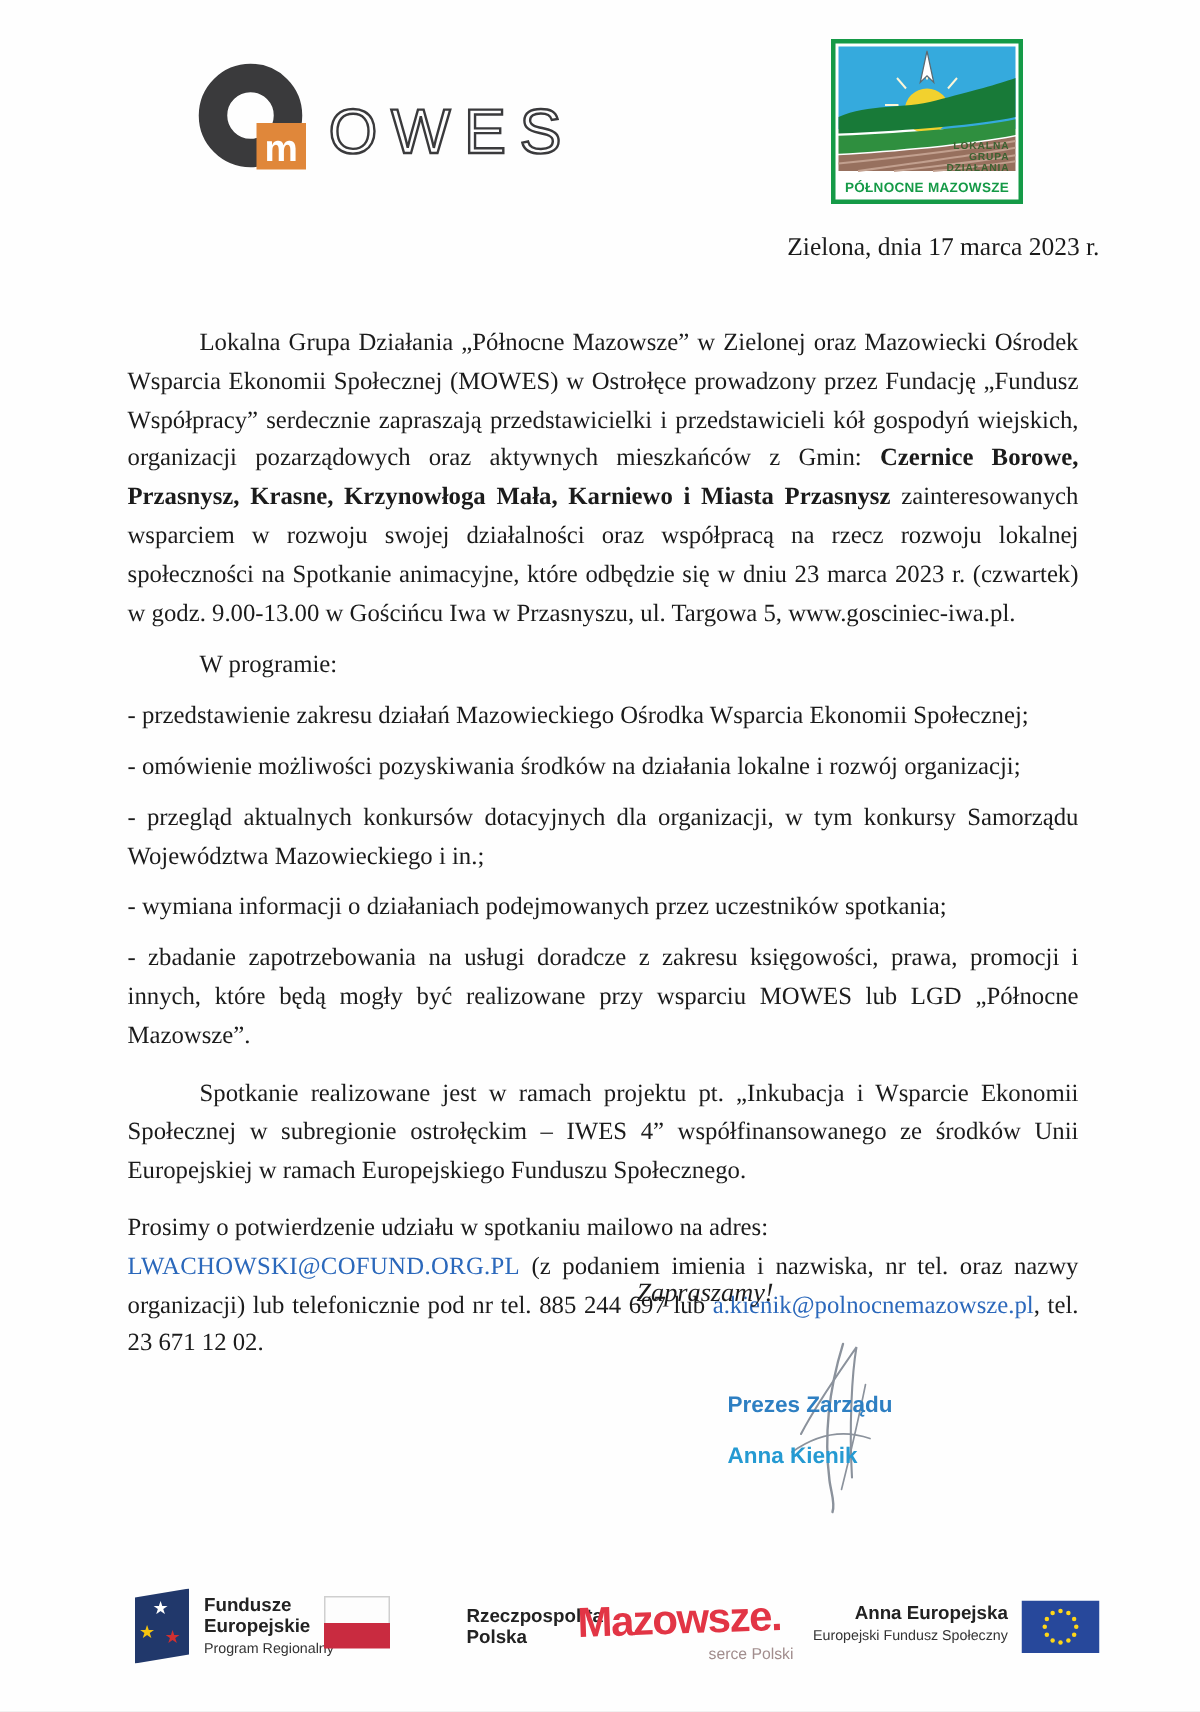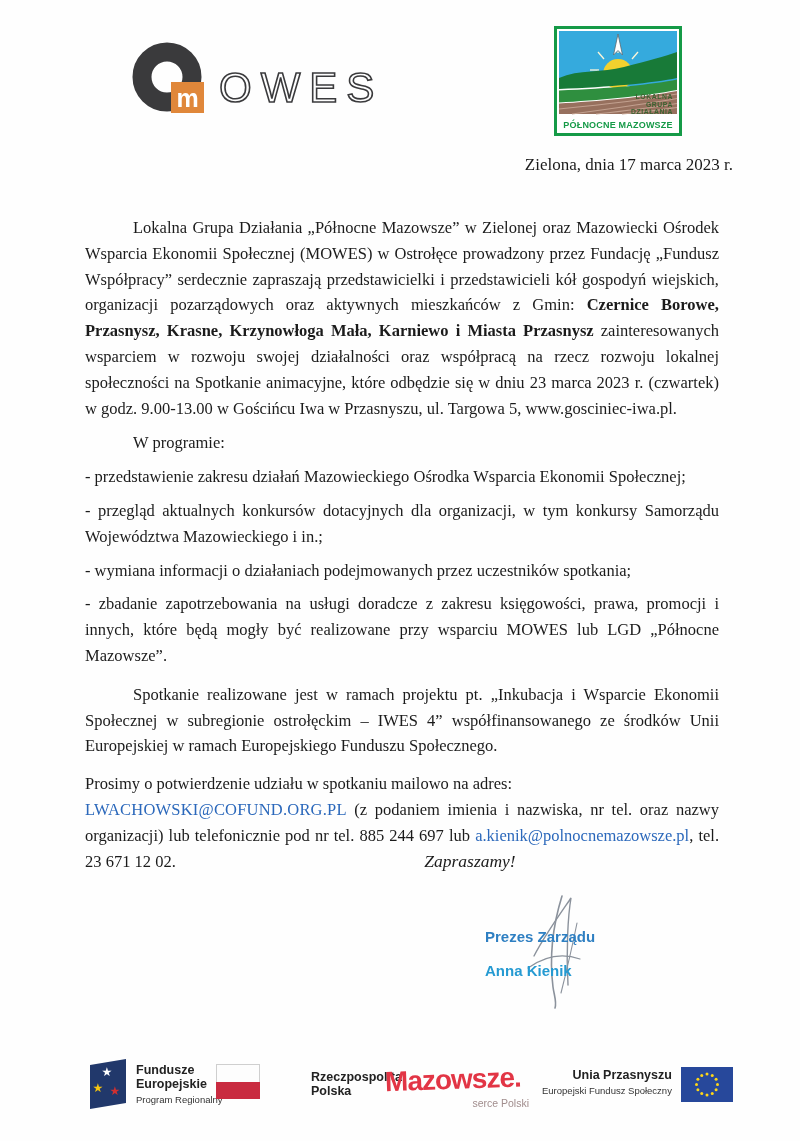--- a/index.html
+++ b/index.html
@@ -100,20 +100,21 @@
 
   <div class="date-line">Zielona, dnia 17 marca 2023 r.</div>
 
   <div class="body-col">
 
     <p class="p1 indent"><span>Lokalna Grupa Działania „Północne Mazowsze” w Zielonej  oraz Mazowiecki Ośrodek Wsparcia Ekonomii Społecznej (MOWES) w Ostrołęce prowadzony przez Fundację „Fundusz Współpracy” serdecznie zapraszają przedstawicielki i przedstawicieli kół gospodyń wiejskich, organizacji pozarządowych oraz aktywnych mieszkańców z Gmin: </span><b>Czernice Borowe, Przasnysz, Krasne, Krzynowłoga Mała, Karniewo i Miasta Przasnysz</b><span> zainteresowanych wsparciem w rozwoju swojej działalności oraz współpracą na rzecz rozwoju lokalnej społeczności na Spotkanie animacyjne, które odbędzie się w dniu 23 marca 2023 r. (czwartek) w godz. 9.00-13.00 w  Gościńcu Iwa w Przasnyszu, ul. Targowa 5, www.gosciniec-iwa.pl.</span></p>
 
     <p class="program-header indent">W programie:</p>
 
     <p class="bullet">- przedstawienie zakresu działań Mazowieckiego Ośrodka Wsparcia Ekonomii Społecznej;</p>
+    <p class="bullet">-  omówienie możliwości pozyskiwania środków na działania lokalne i rozwój organizacji;</p>
     <p class="bullet">- przegląd aktualnych konkursów dotacyjnych dla organizacji, w tym konkursy Samorządu Województwa Mazowieckiego i in.;</p>
     <p class="bullet">- wymiana informacji o działaniach podejmowanych przez uczestników spotkania;</p>
     <p class="bullet">- zbadanie zapotrzebowania na usługi doradcze z zakresu księgowości, prawa, promocji i innych, które będą mogły być realizowane przy wsparciu MOWES lub LGD „Północne Mazowsze”.</p>
 
     <p class="p3 indent">Spotkanie realizowane jest w ramach projektu pt. „Inkubacja i Wsparcie Ekonomii Społecznej w subregionie ostrołęckim – IWES 4” współfinansowanego ze środków Unii Europejskiej w ramach Europejskiego Funduszu Społecznego.</p>
 
     <p class="contact-intro">Prosimy o potwierdzenie udziału w spotkaniu mailowo na adres:</p>
     <p class="contact-details"><a class="link email-caps">LWACHOWSKI@COFUND.ORG.PL</a><span>  (z podaniem imienia i nazwiska, nr tel. oraz nazwy organizacji) lub telefonicznie pod nr tel. 885 244 697 lub </span><a class="link">a.kienik@polnocnemazowsze.pl</a><span>, tel. 23 671 12 02.</span></p>
   </div>
 
@@ -157,21 +158,21 @@
     </div>
   </div>
 
   <div class="footer-item f-mazowsze">
     <span class="mz-name">Mazowsze.</span>
     <div class="mz-sub">serce Polski</div>
   </div>
 
   <div class="footer-item f-eu">
     <div class="txt">
-      <div class="f-title">Unia Przasnyszu</div>
+      <div class="f-title">Anna Europejska</div>
       <div class="f-sub">Europejski Fundusz Społeczny</div>
     </div>
     <svg width="52" height="35" viewBox="0 0 52 35">
       <rect x="0" y="0" width="52" height="35" fill="#27489b"></rect>
       <g fill="#ffd617">
         <circle cx="26" cy="7" r="1.5"></circle>
           <circle cx="31.25" cy="8.4" r="1.5"></circle>
         <circle cx="35.1" cy="12.25" r="1.5"></circle>
           <circle cx="36.5" cy="17.5" r="1.5"></circle>
         <circle cx="35.1" cy="22.75" r="1.5"></circle>

